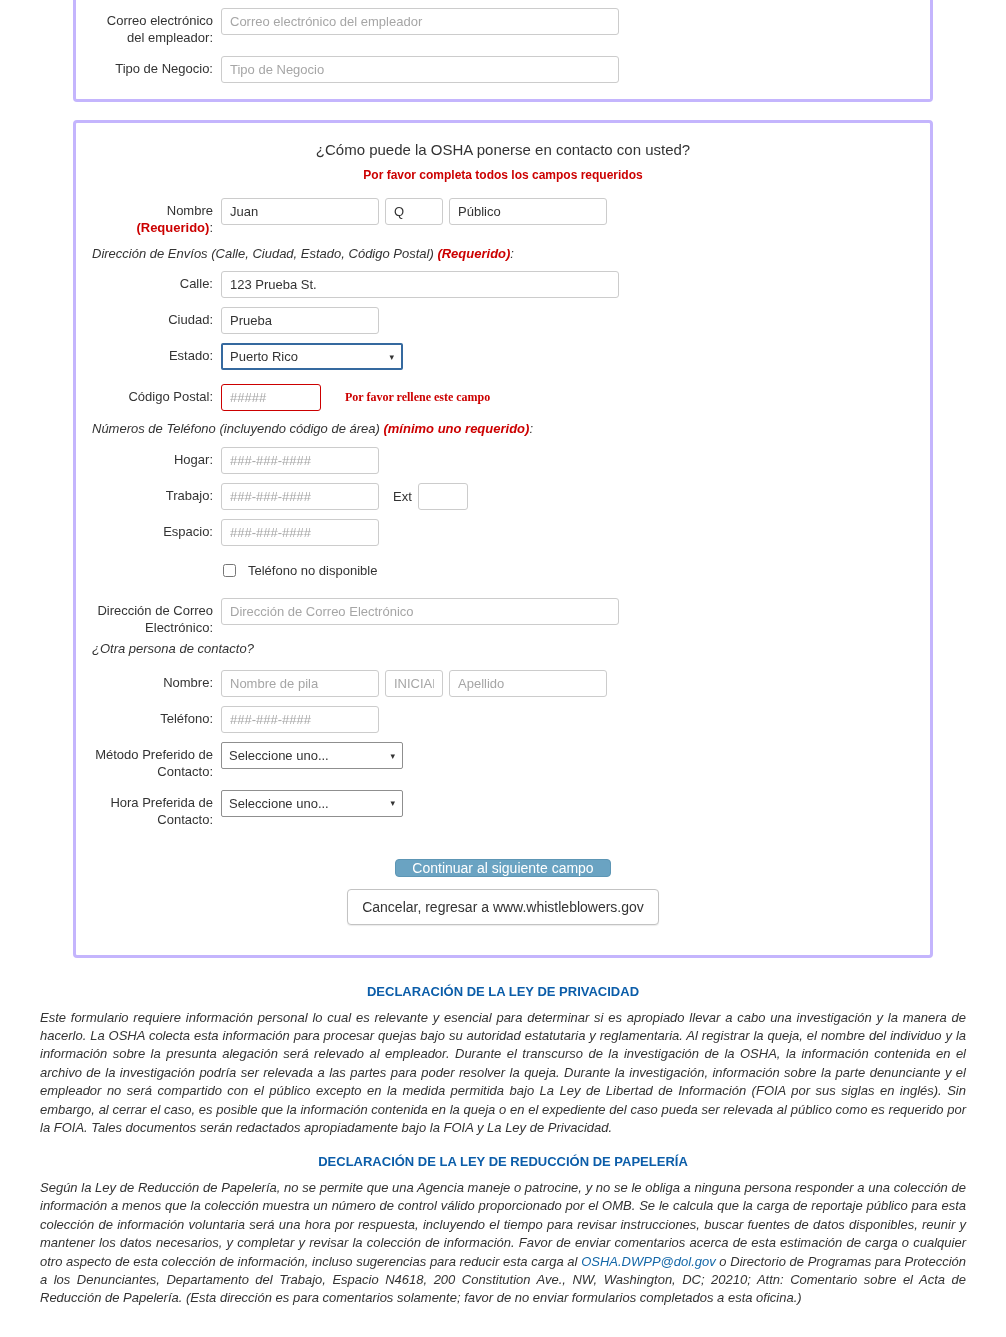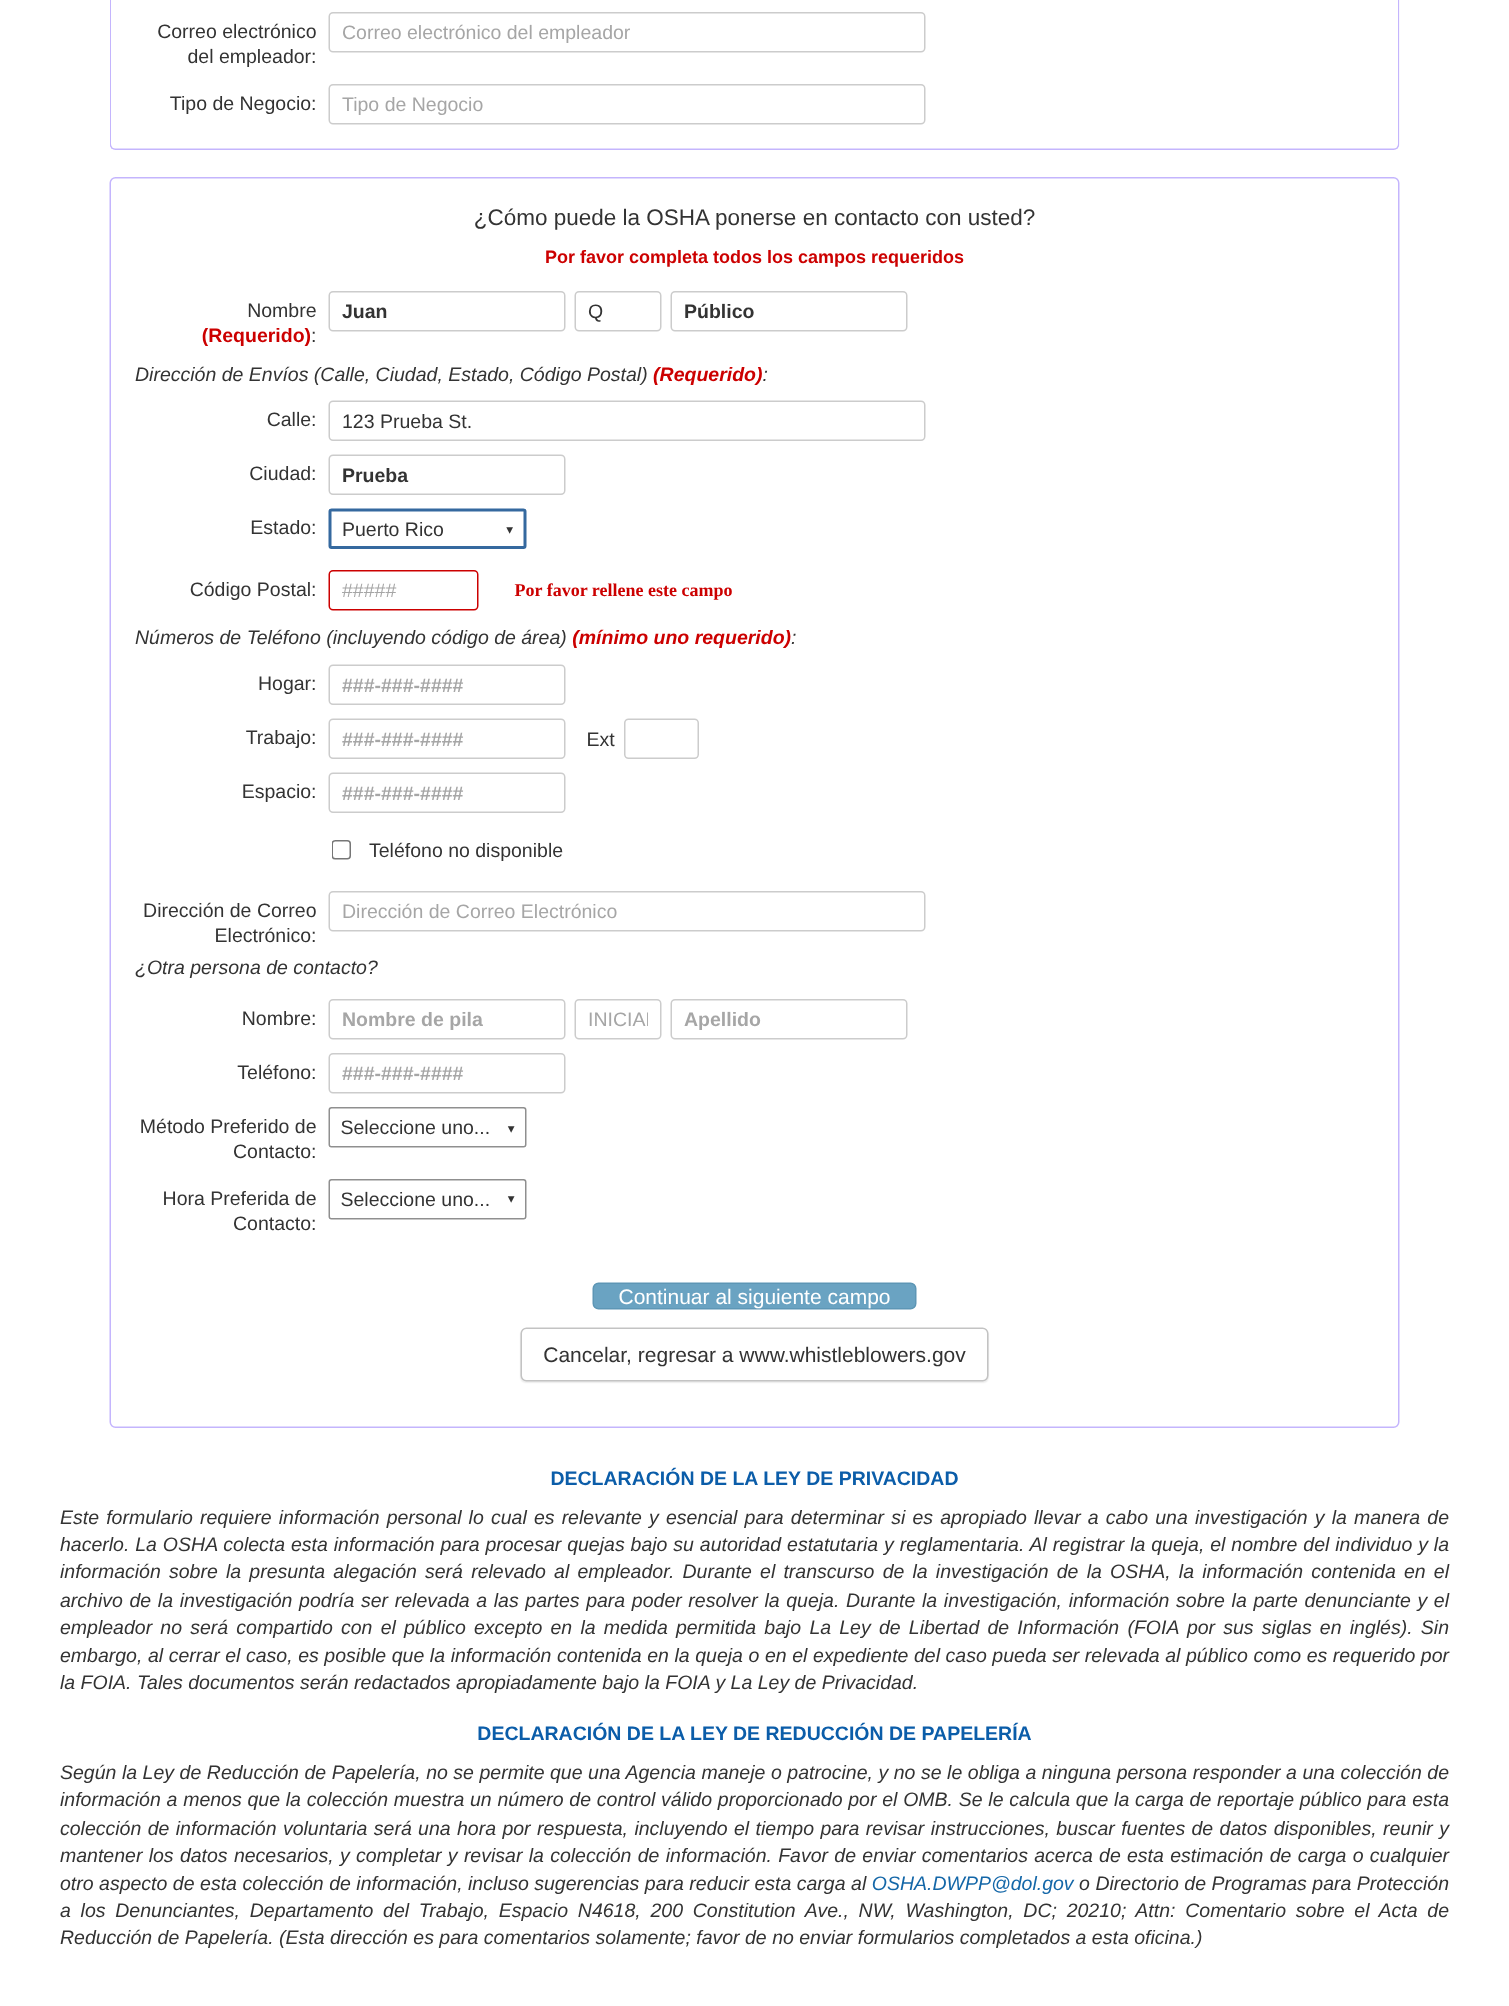--- a/index.html
+++ b/index.html
@@ -1,27 +1,27 @@
 <!DOCTYPE html>
 <html><head>
 <meta charset="utf-8">
 <style>
   html,body{margin:0;padding:0;background:#fff;}
   body{width:1006px;margin:0 auto;font-family:"Liberation Sans",sans-serif;font-size:13px;color:#333;}
-  .card{width:860px;margin:0 auto;border:1px solid #c4b5fd;border-radius:4px;background:#fff;box-sizing:border-box;}
+  .card{width:860px;margin:0 auto;border:3px solid #c4b5fd;border-radius:4px;background:#fff;box-sizing:border-box;}
   .card-first{border-top:none;border-top-left-radius:0;border-top-right-radius:0;padding:8px 0 16px;margin-bottom:18px;}
   .card-main{padding:18px 0 30px;}
   .frow{display:flex;align-items:flex-start;margin:0 0 9px;padding-left:15px;}
   .flabel{width:122px;flex:none;text-align:right;padding:5px 8px 0 0;line-height:1.3;color:#333;}
   .ffield{display:flex;align-items:flex-start;gap:6px;}
   .input{box-sizing:border-box;height:27px;border:1px solid #ccc;border-radius:3px;padding:0 8px;font-size:13px;color:#333;font-family:inherit;background:#fff;}
   .input::placeholder{color:#a6a6a6;}
   .input-error{border-color:#cc0000;}
-  .w-long{width:398px;} .w-med{width:158px;font-weight:bold;} .w-init{width:58px;} .w-zip{width:100px;} .w-ext{width:50px;}
-  .select{box-sizing:border-box;height:27px;width:132px;border:1px solid #8f8f8f;border-radius:2px;background:#fff;display:inline-flex;align-items:center;justify-content:space-between;padding:0 7px;font-size:13px;color:#333;cursor:default;}
+  .w-long{width:398px;} .w-med{width:158px;} .w-init{width:58px;} .w-zip{width:100px;} .w-ext{width:50px;}
+  .select{box-sizing:border-box;height:27px;width:182px;border:1px solid #8f8f8f;border-radius:2px;background:#fff;display:inline-flex;align-items:center;justify-content:space-between;padding:0 7px;font-size:13px;color:#333;cursor:default;}
   .select-focused{border:2px solid #35699f;}
   .chev{font-size:9px;color:#333;margin-left:8px;}
   .req{color:#cc0000;font-weight:bold;}
   .fsection{padding-left:16px;margin:4px 0 9px;line-height:1.3;font-style:italic;}
   .form-title{text-align:center;font-size:15px;margin:0 0 10px;color:#333;}
   .form-notice{text-align:center;font-size:12px;font-weight:bold;color:#cc0000;margin:0 0 16px;}
   .zip-error{font-size:12px;font-weight:bold;color:#cc0000;line-height:27px;margin-left:18px;font-family:Liberation Serif, serif;}
   .ext-label{line-height:27px;margin-left:8px;}
   .cbx{margin:4px 6px 0 2px;}
   .cbx-label{padding-top:3px;}

